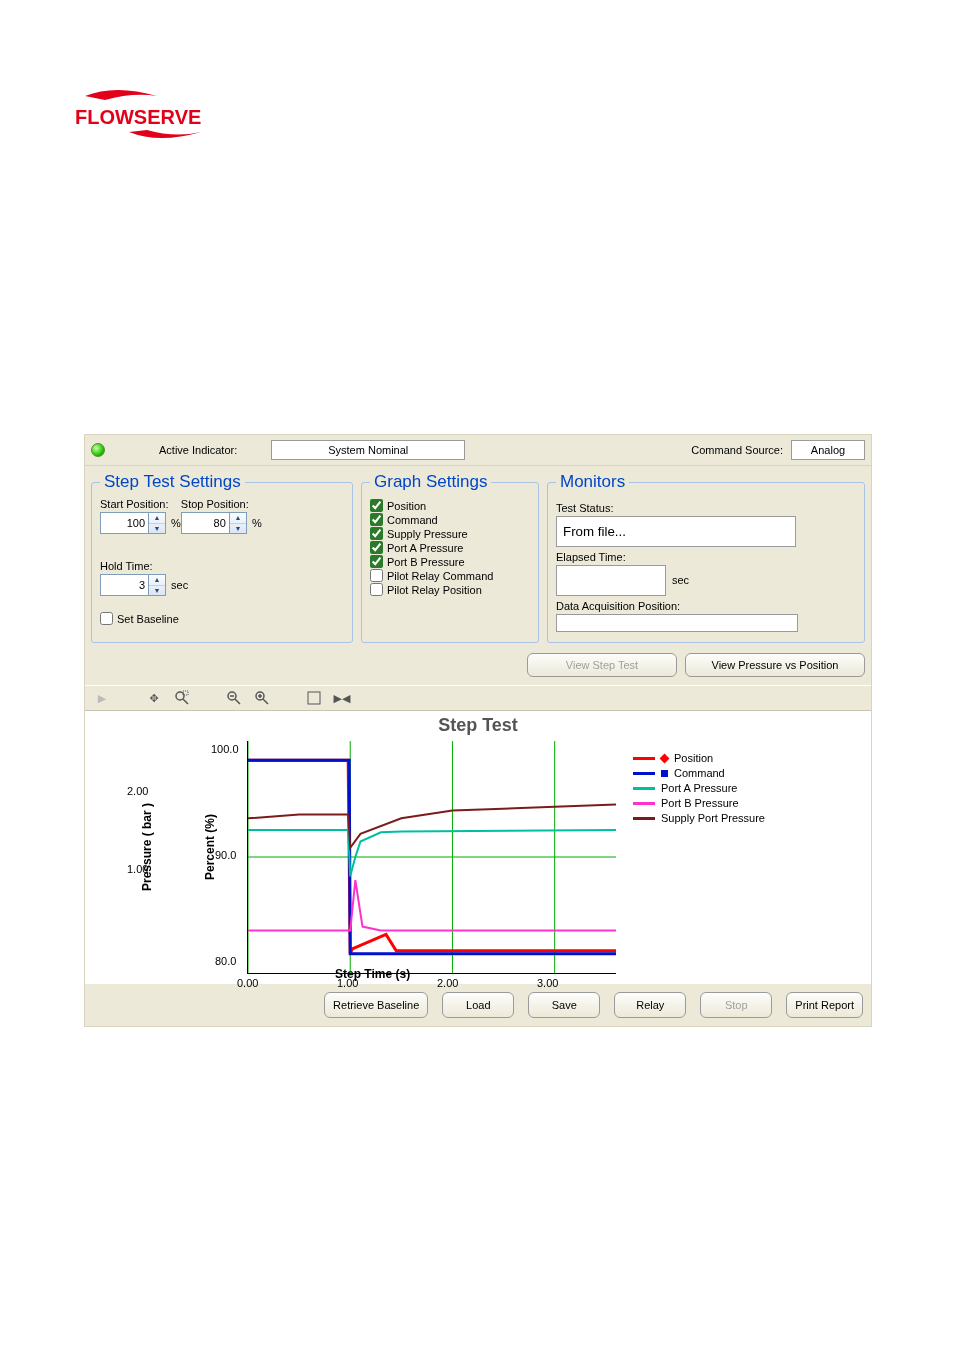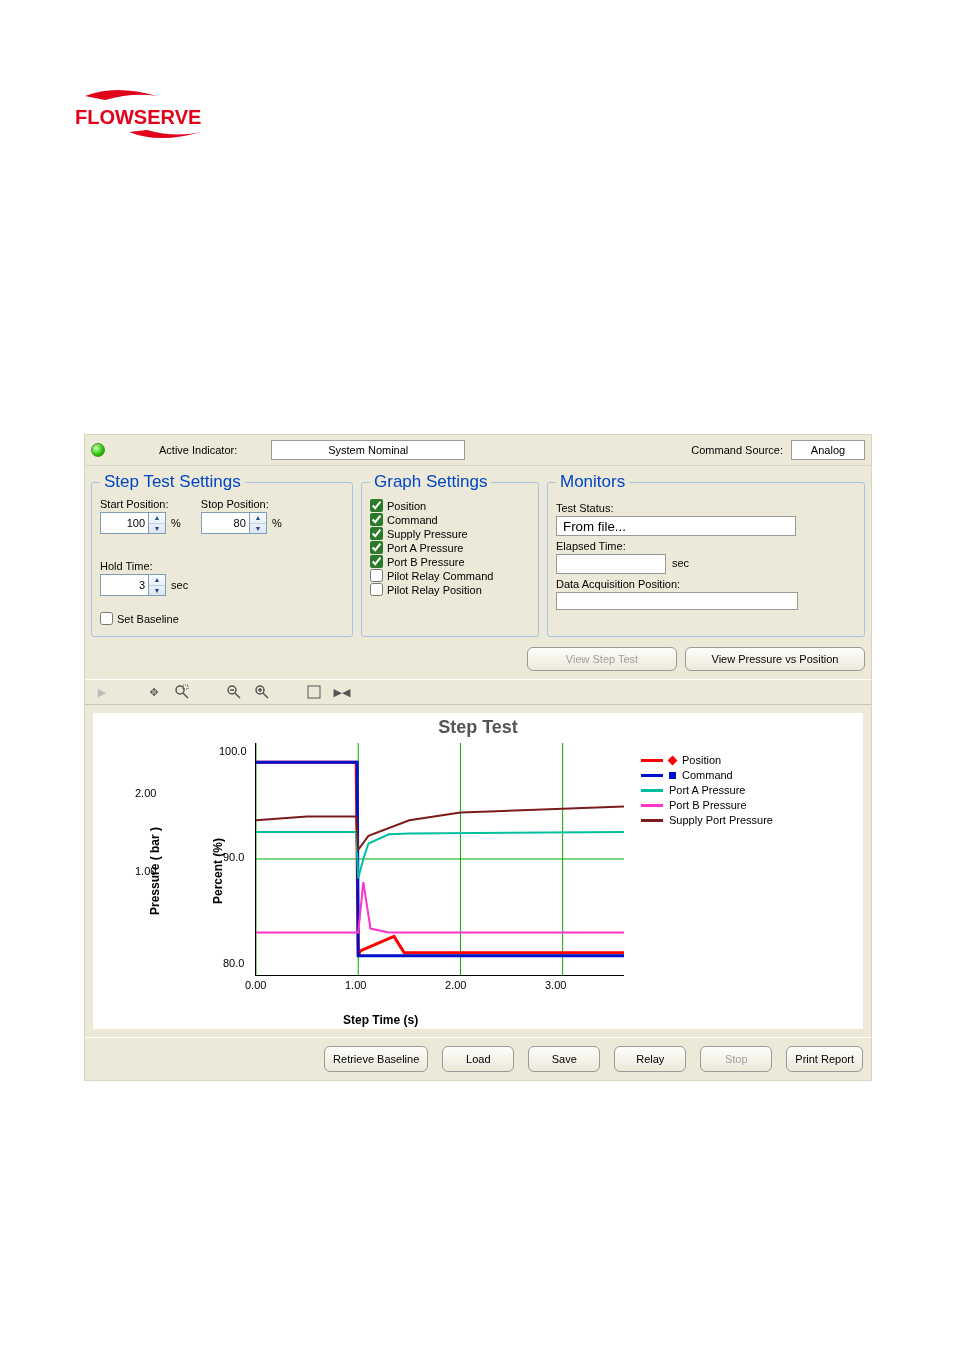--- a/index.html
+++ b/index.html
@@ -60,21 +60,21 @@
   fieldset.panel > legend {
     color: #0046c8;
     padding: 0 4px;
     font-size: 17px;
   }
   .step-settings { flex: 0 0 244px; }
   .graph-settings { flex: 0 0 160px; }
   .monitors { flex: 1 1 auto; }
 
   .field-col { display: flex; flex-direction: column; gap: 2px; }
-  .row { display: flex; gap: 20px; }
+  .row { display: flex; }
   .spin {
     display: inline-flex; align-items: center;
   }
   .spin input {
     width: 42px; height: 18px;
     border: 1px solid #7f9db9;
     text-align: right;
     padding-right: 3px;
     font: inherit;
     background: #fff;
@@ -92,21 +92,21 @@
     border-bottom: 1px solid #c0d0e6;
   }
   .spin .btns span:last-child { border-bottom:none; }
   .unit { margin-left: 2px; }
 
   .chk { display:flex; align-items:center; gap:4px; margin: 1px 0; }
   .chk input { width:13px; height:13px; margin:0; accent-color:#2a7a2a; }
 
   .monitors label { display:block; margin-top:4px; }
   .monitors .readfield {
-    display:block; width: 240px; height:20px;
+    display:block; width: 240px; height:31px;
     border:1px solid #9a9a9a; background:#fff;
     padding: 2px 6px; box-sizing:border-box;
     margin-top:2px;
   }
   .monitors .progress {
     width: 240px; height: 16px;
     border: 1px solid #9a9a9a;
     background: #fff;
     margin-top: 2px;
   }
@@ -136,23 +136,23 @@
     border-bottom: 1px solid #c9c4ad;
   }
   .toolbar .icon {
     width: 18px; height: 18px;
     display:flex; align-items:center; justify-content:center;
     color:#555;
   }
   .toolbar .sep { width: 14px; }
   .chart-area {
     background:#fff;
-    height: 316px;
+    height: 272px;
     position: relative;
-    margin: 8px;
+    margin: 0;
   }
   .chart-title {
     position:absolute; left:0; right:0; top:4px;
     text-align:center;
     font: bold 18px Arial, sans-serif;
     color:#555;
   }
   .axis-label-y1 {
     position:absolute;
     left:18px; top:50%;

